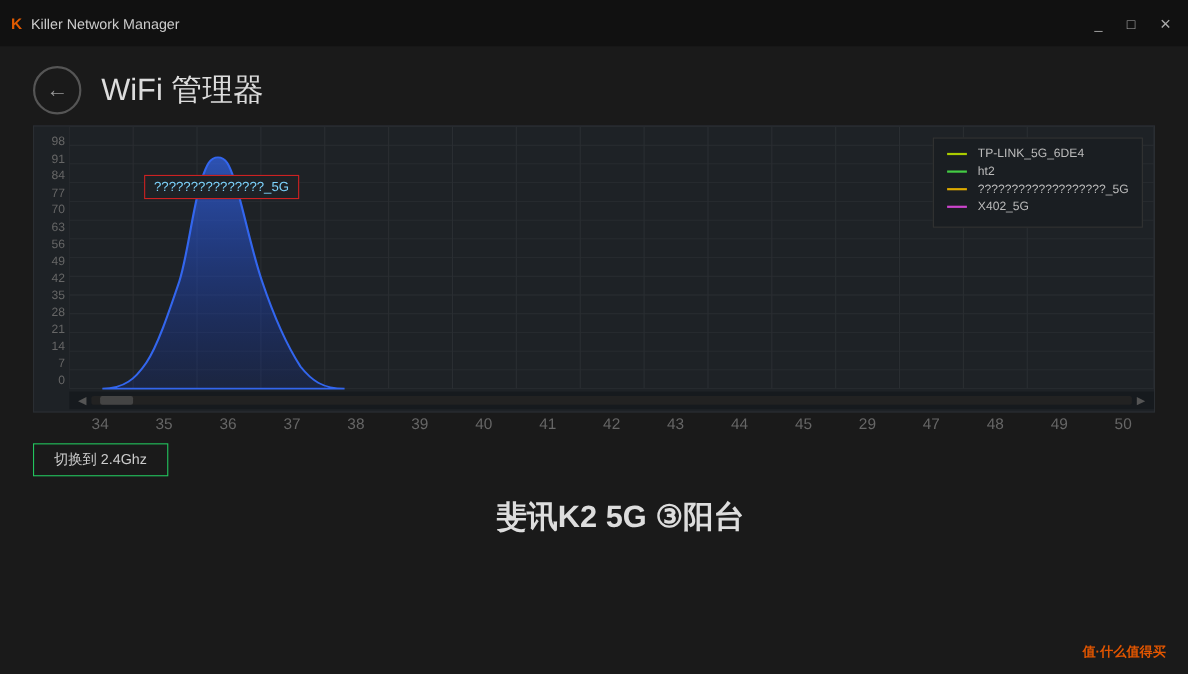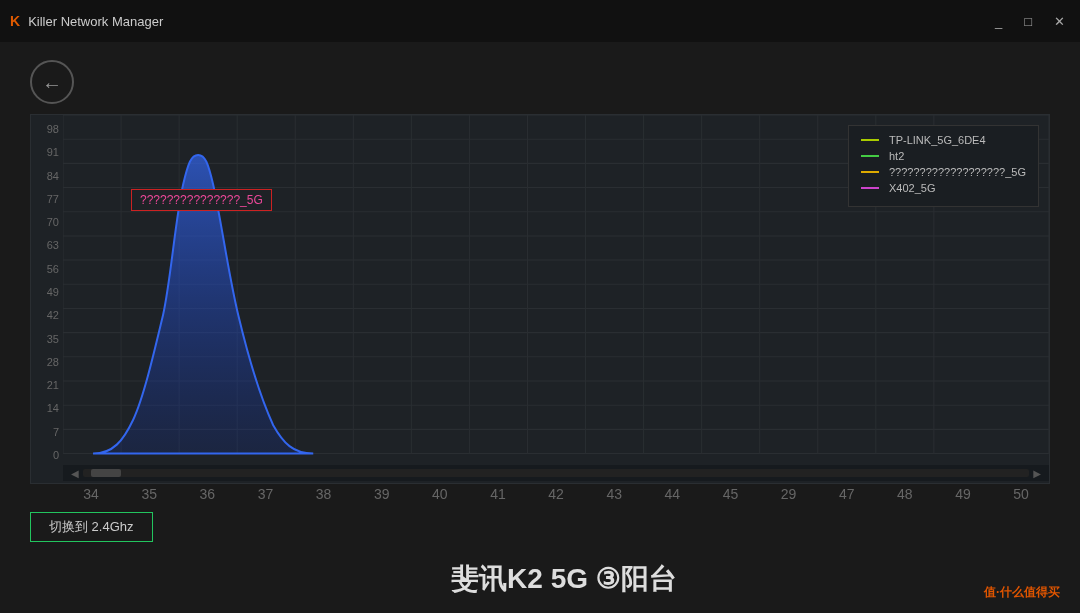--- a/index.html
+++ b/index.html
@@ -67,21 +67,21 @@
     }
     #page-title {
       font-size: 28px;
       color: #ddd;
       font-weight: 300;
     }
     
     #chart-container {
       position: relative;
       margin: 0 30px;
-      height: 370px;
+      height: 261px;
       background: #1e2226;
       border: 1px solid #2a2e32;
       display: flex;
     }
     #y-axis {
       width: 32px;
       display: flex;
       flex-direction: column;
       justify-content: space-between;
       padding: 8px 4px 22px 2px;
@@ -114,25 +114,25 @@
       gap: 10px;
       margin-bottom: 4px;
     }
     .legend-color {
       width: 18px;
       height: 2px;
     }
     
     #network-label {
       position: absolute;
-      top: 74px;
+      top: 44px;
       left: 68px;
       border: 1px solid #cc2222;
       background: #1e2226;
-      color: #ec4899;
+      color: #7dd3fc;
       font-size: 12px;
       padding: 3px 8px;
       pointer-events: none;
     }
     
     #scrollbar-area {
       position: absolute;
       bottom: 2px;
       left: 0;
       right: 0;
@@ -220,20 +220,21 @@
   </div>
   <div id="titlebar-controls">
     <span class="win-btn">_</span>
     <span class="win-btn">□</span>
     <span class="win-btn">✕</span>
   </div>
 </div>
 
 <div id="header">
   <div id="back-btn">←</div>
+  <span id="page-title">WiFi 管理器</span>
 </div>
 
 <div id="chart-container">
 
   <div id="y-axis">
   <span>98</span>
       <span>91</span>
       <span>84</span>
       <span>77</span>
       <span>70</span>

